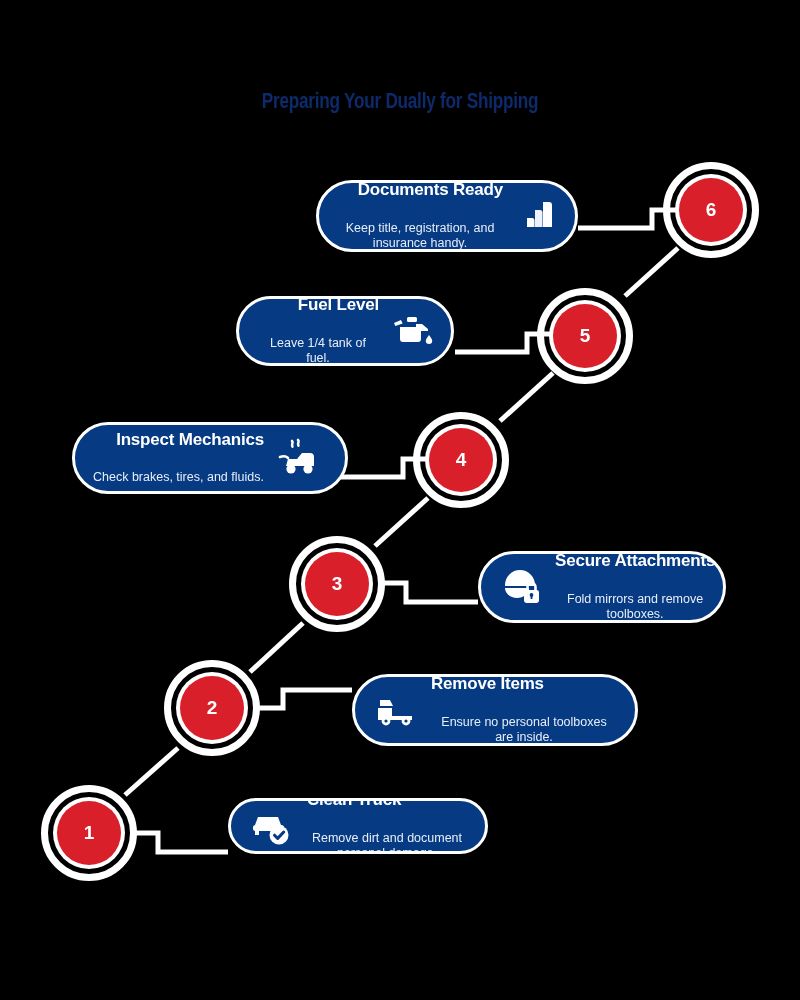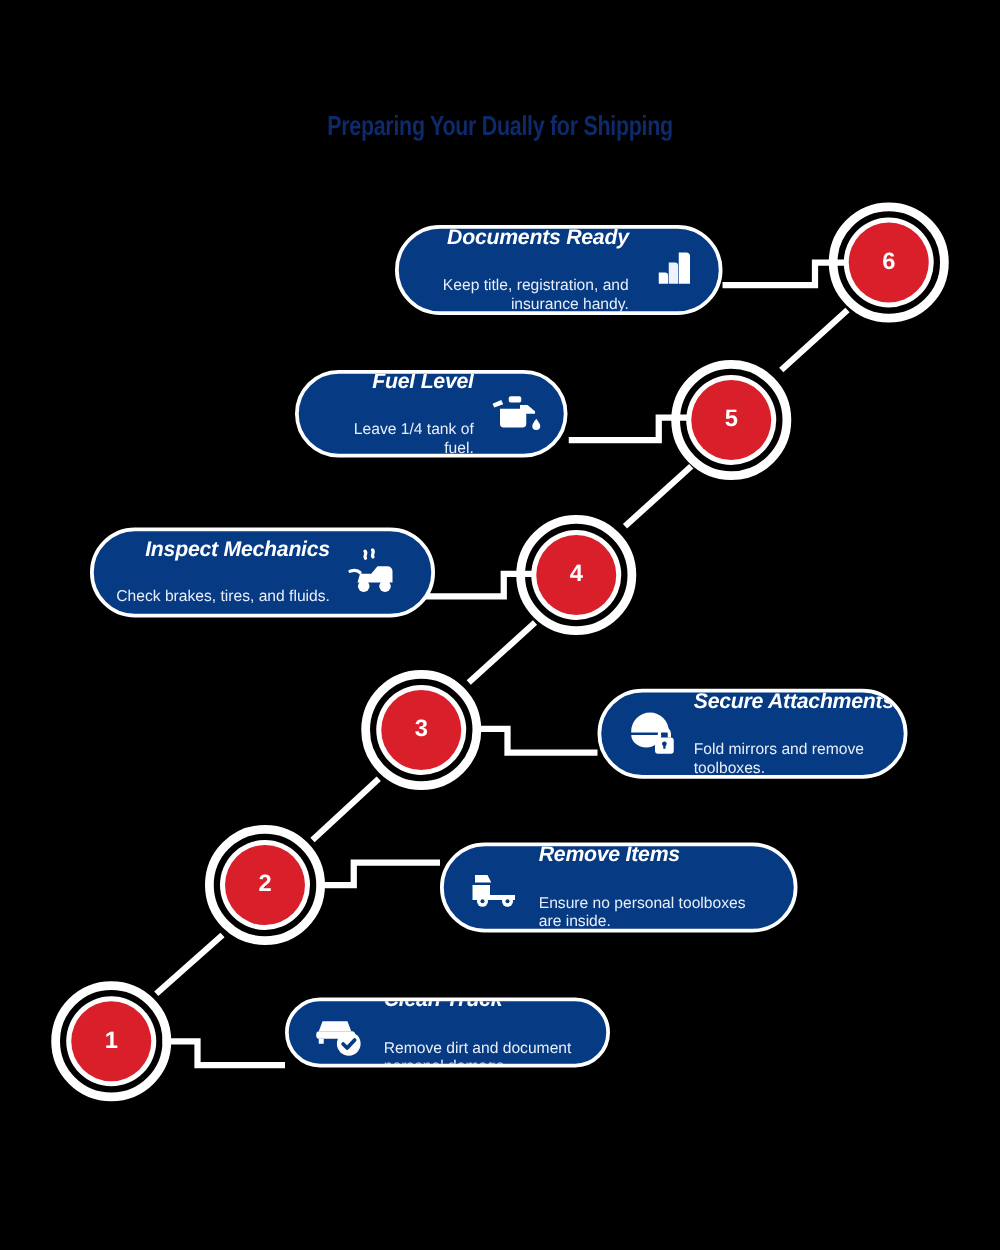--- a/index.html
+++ b/index.html
@@ -58,28 +58,28 @@
     flex-direction: column;
     justify-content: center;
   }
   .card .title {
     color: #ffffff;
     font-size: 17px;
     font-weight: 700;
     line-height: 1.15;
     letter-spacing: -0.2px;
     white-space: nowrap;
-    font-style: italic;
   }
   .card .desc {
     color: #e8eef9;
     font-size: 12.5px;
     font-weight: 400;
     line-height: 1.25;
     margin-top: 21px;
+    text-align: center;
   }
   
   .card.align-right .txt { align-items: flex-end; text-align: right; }
   .card.align-right .icon { margin-left: 10px; }
   
   .card.align-left .txt { align-items: flex-start; text-align: left; }
   .card.align-left .icon { margin-right: 12px; }
 
   .icon {
     flex: 0 0 auto;

